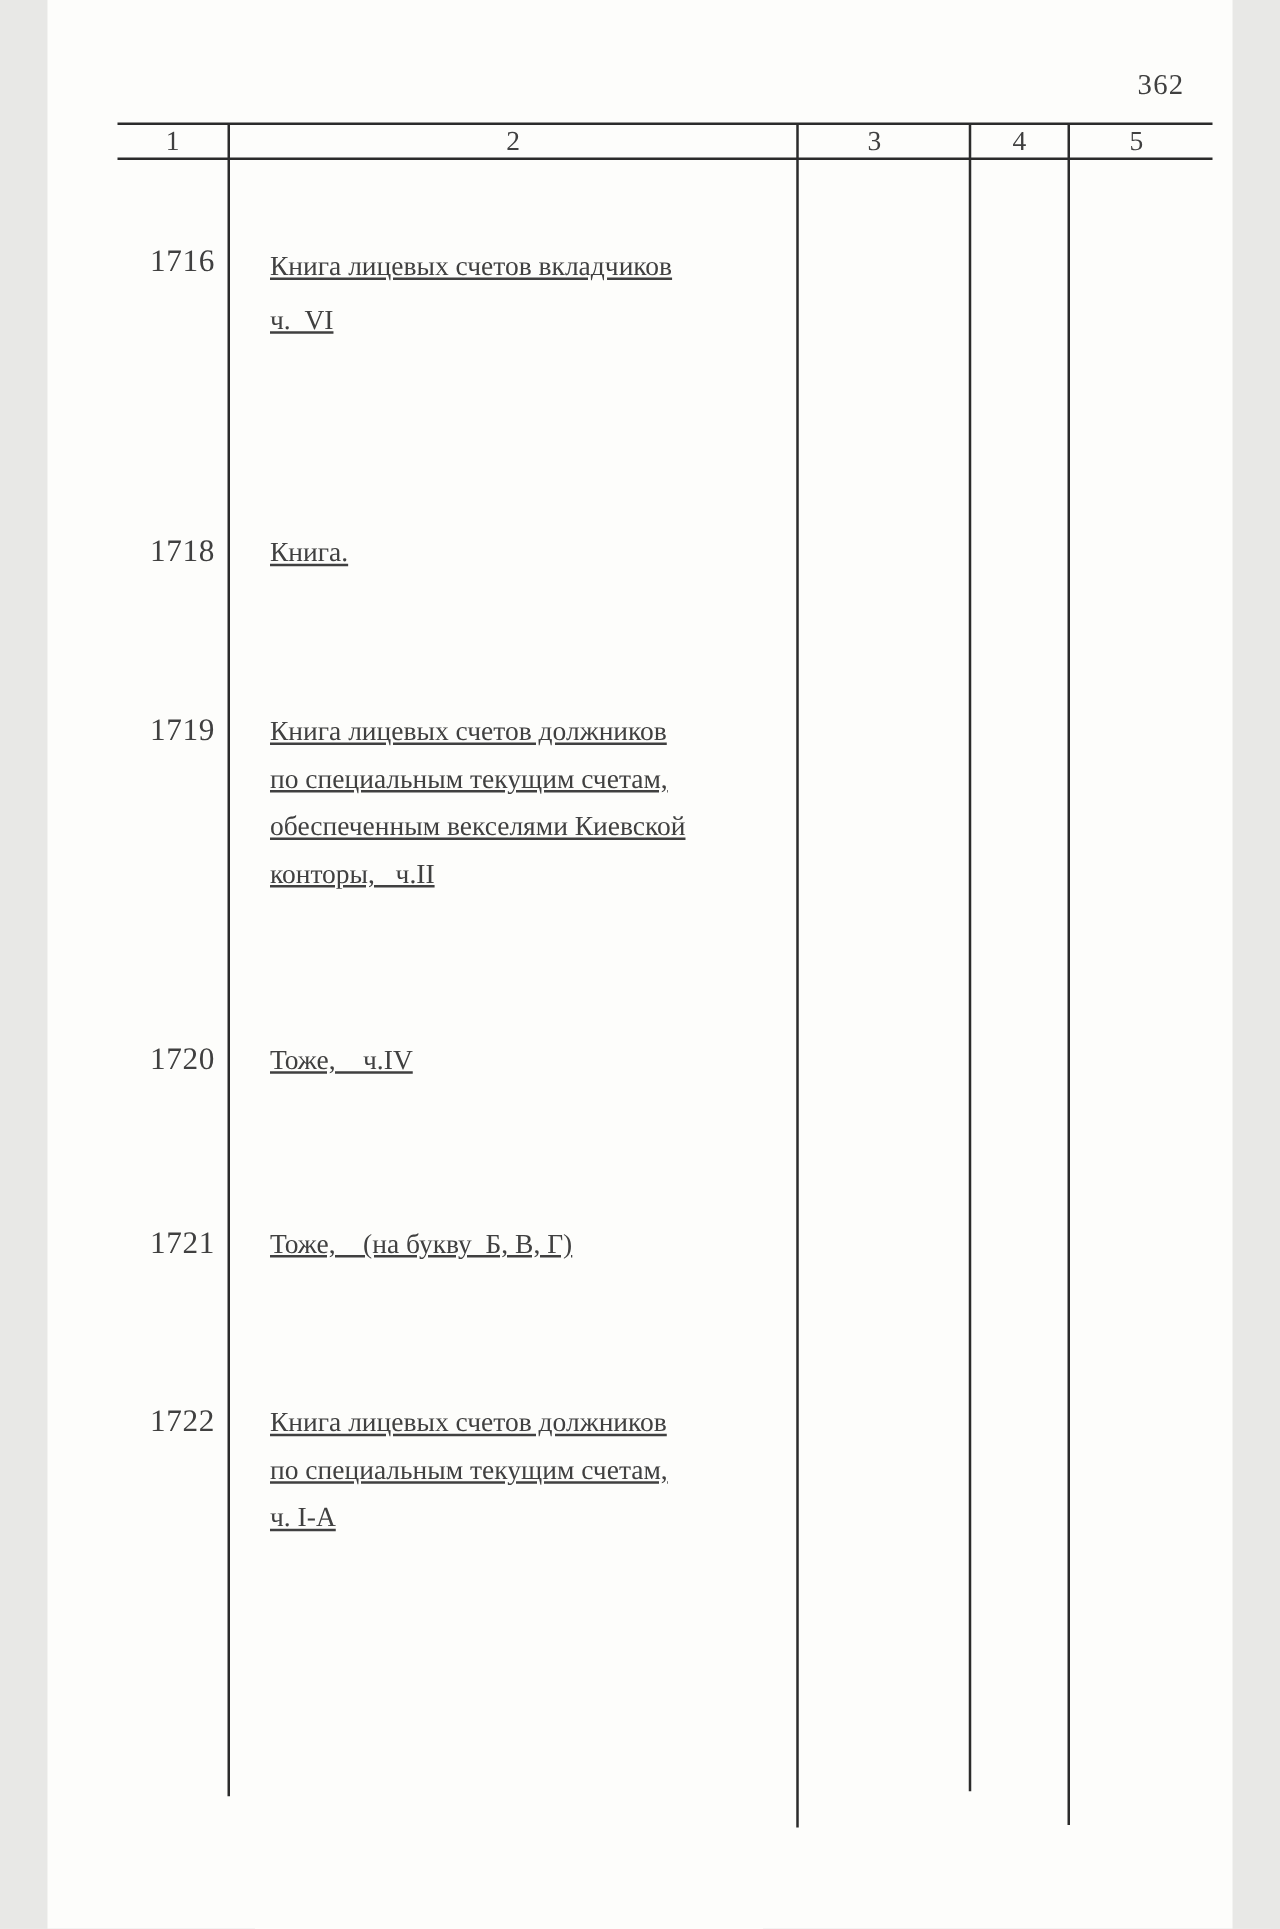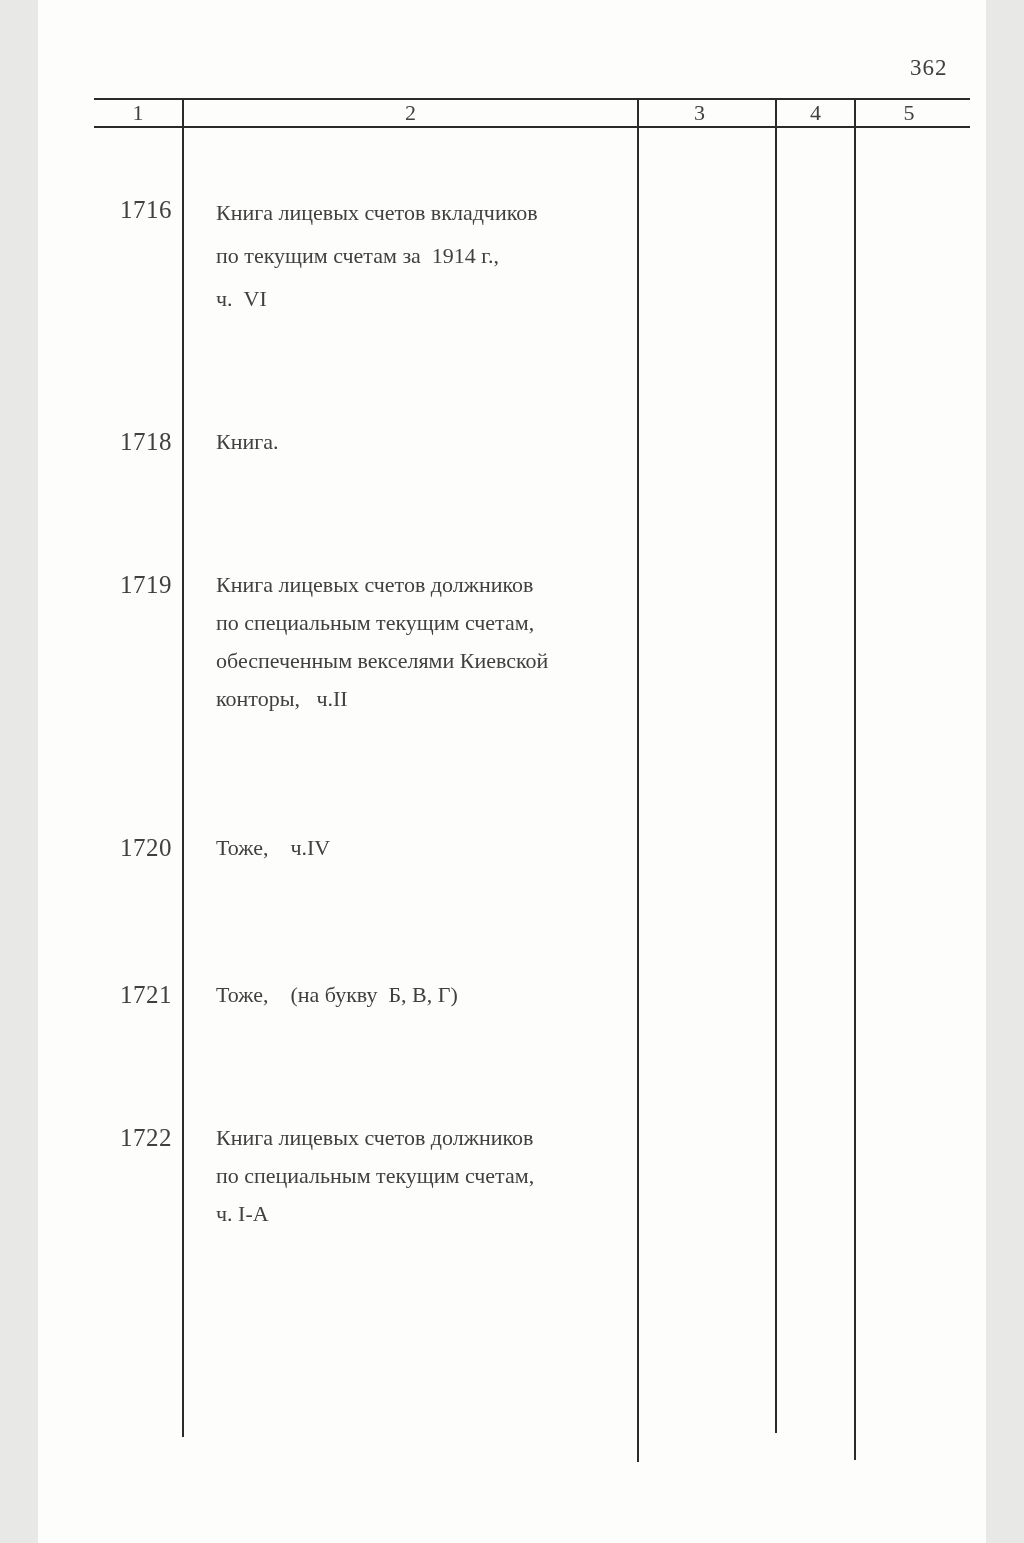--- a/index.html
+++ b/index.html
@@ -83,20 +83,21 @@
     letter-spacing: 0.5px;
     font-family: Liberation Serif, serif;
   }
   .entry-desc {
     position: absolute;
     left: 178px;
     top: 0;
     width: 415px;
     font-size: 22px;
     line-height: 38px;
+    text-decoration: underline;
   }
   .entry-desc .line {
     white-space: pre;
   }
   .entry-0 { top: 191px; }
   .entry-0 .entry-desc { line-height: 43px; }
   .entry-1 { top: 423px; }
   .entry-2 { top: 566px; }
   .entry-3 { top: 829px; }
   .entry-4 { top: 976px; }
@@ -131,21 +132,20 @@
   <div class="vline v1"></div>
   <div class="vline v2"></div>
   <div class="vline v3"></div>
   <div class="vline v4"></div>
 
   <div id="entries">
       <div class="entry entry-0">
         <div class="entry-num">1716</div>
         <div class="entry-desc">
           <div class="line">Книга лицевых счетов вкладчиков</div>
-          <div class="line">по текущим счетам за  1914 г.,</div>
           <div class="line">ч.  VI</div>
         </div>
       </div>
       <div class="entry entry-1">
         <div class="entry-num">1718</div>
         <div class="entry-desc">
           <div class="line">Книга.</div>
         </div>
       </div>
       <div class="entry entry-2">

